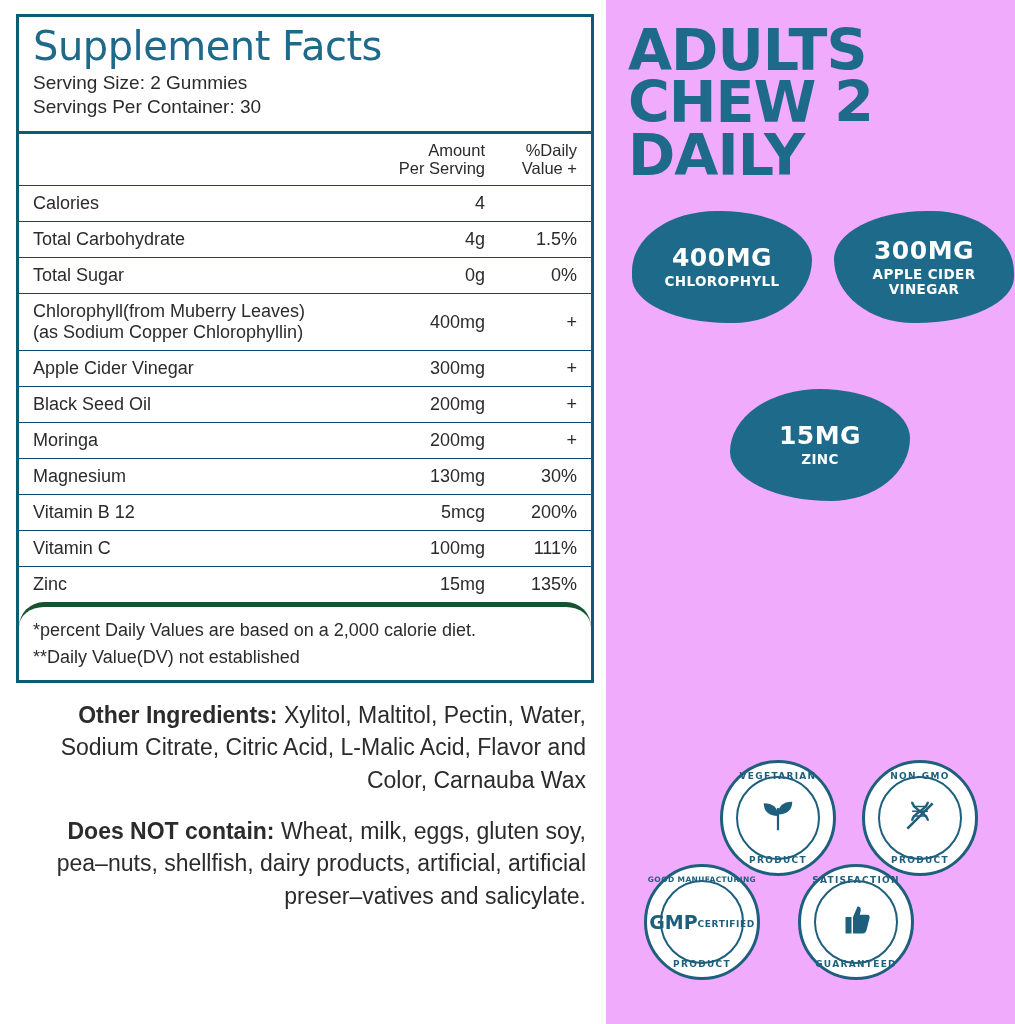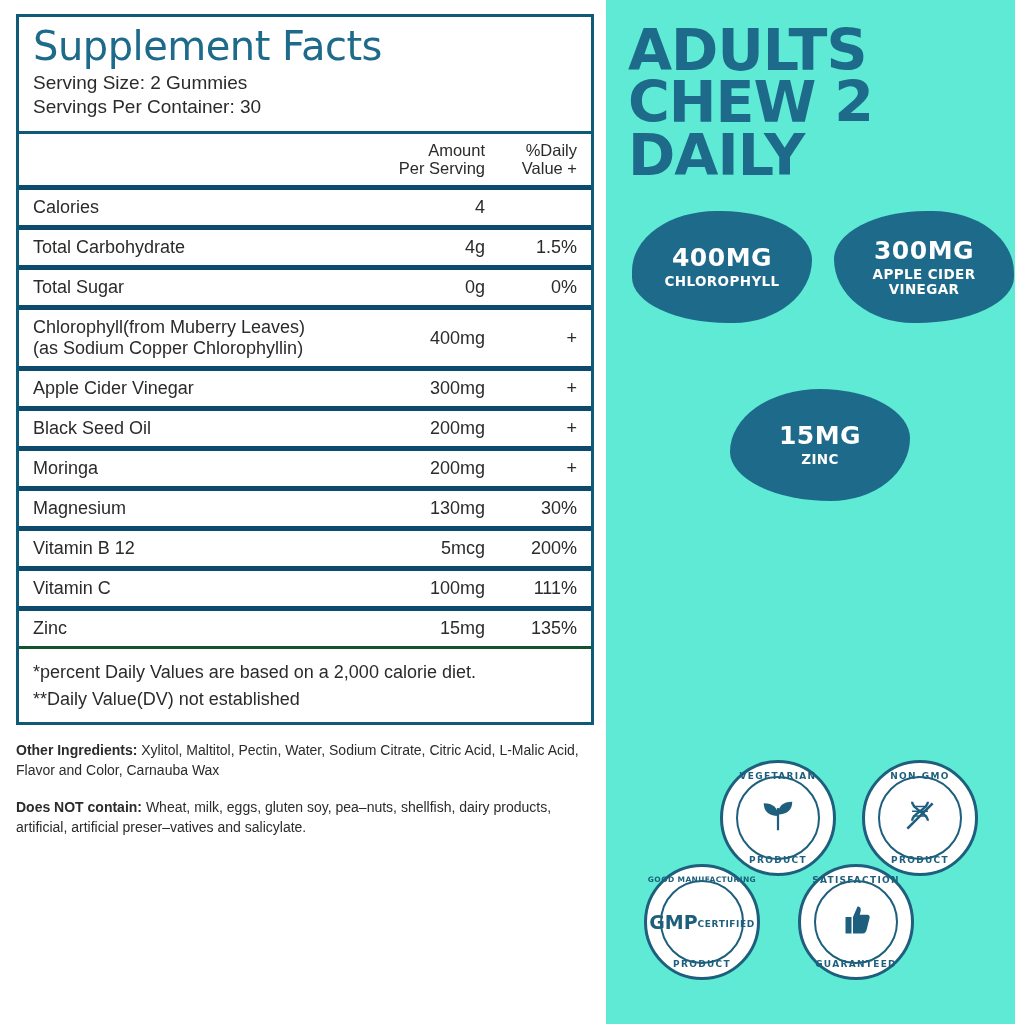--- a/index.html
+++ b/index.html
@@ -82,63 +82,65 @@
     padding-right: 10px;
     white-space: nowrap;
   }
   table.facts .c-dv {
     text-align: right;
     width: 82px;
     padding-right: 14px;
     white-space: nowrap;
   }
   table.facts tr.row td {
-    border-top: 5px solid #0c4a6e;
+    border-top: 1px solid #0c4a6e;
   }
   .col-head td {
     font-size: 16.5px;
     line-height: 1.15;
     color: #2b2b2b;
     padding-top: 6px;
     padding-bottom: 6px;
   }
   .head-amount {
     text-align: right;
   }
   .head-dv {
     text-align: right;
   }
 
   .footnotes {
-    border-top: 3px solid #14532d;
+    border-top: 5px solid #14532d;
     padding: 10px 14px 10px 14px;
     font-size: 18px;
     color: #2b2b2b;
     line-height: 1.45;
+    border-radius: 25px;
   }
 
   .other-block {
     margin-top: 16px;
-    font-size: 14px;
+    font-size: 23px;
     color: #2b2b2b;
     line-height: 1.42;
     width: 570px;
+    text-align: right;
   }
   .other-block b {
     font-weight: 700;
   }
   .other-block .para + .para {
     margin-top: 18px;
   }
 
   
   .right {
     width: 409px;
     height: 1024px;
-    background: #5eead4;
+    background: #f0abfc;
     position: relative;
     box-sizing: border-box;
     padding: 18px 16px 10px 16px;
   }
   .headline {
     color: #1d6a8a;
     font-family: "DejaVu Sans", sans-serif;
     font-weight: 700;
     font-size: 57px;
     line-height: 0.92;

